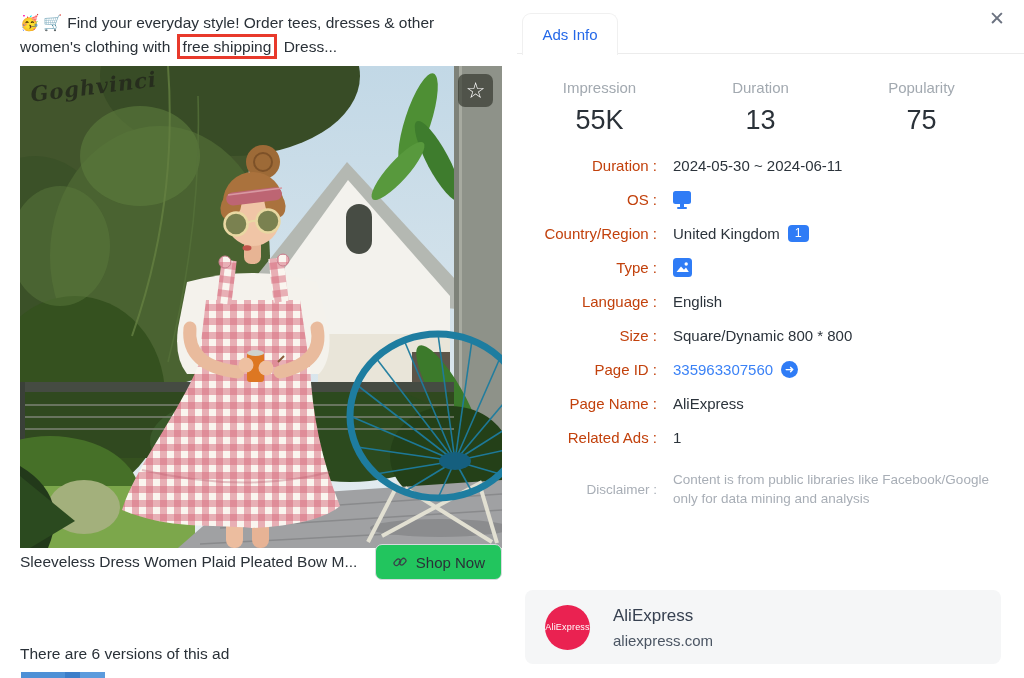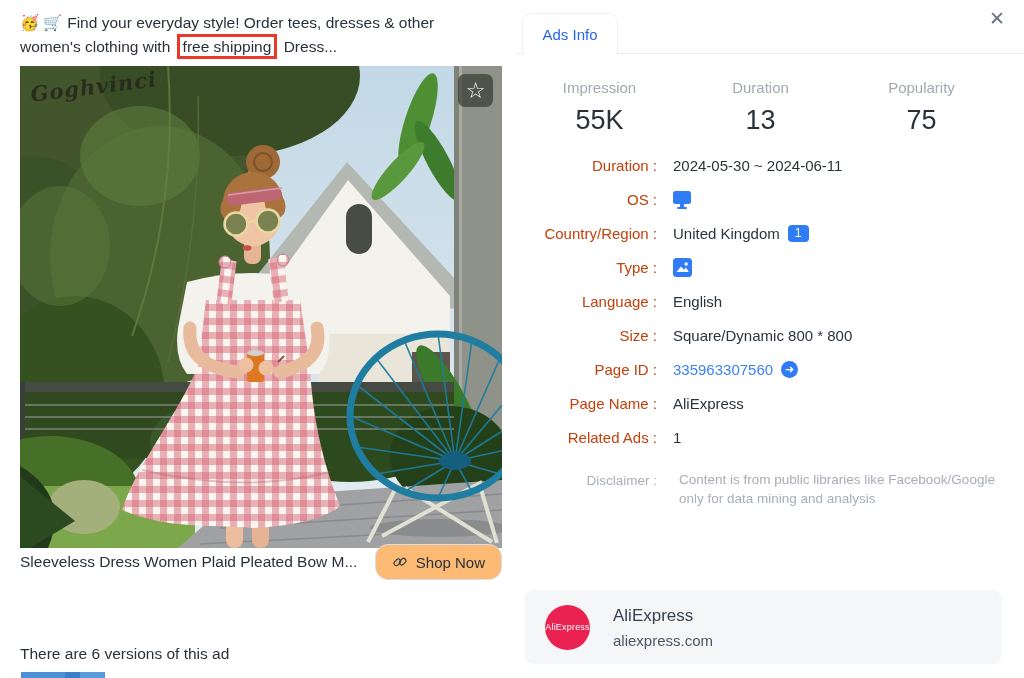--- a/index.html
+++ b/index.html
@@ -15,39 +15,39 @@
   .left{position:absolute;left:20px;top:0;width:482px;height:678px;}
   .ad-text{position:absolute;top:11px;left:0;width:474px;font-size:15.5px;line-height:23px;color:#2a3138;}
   .hl{display:inline-block;border:3px solid var(--highlight-red,#e8392b);padding:0 3px;margin:0 2px;line-height:19px;}
   .photo{position:absolute;top:66px;left:0;width:482px;height:482px;overflow:hidden;background:#cfe0ea;}
   .photo svg{display:block;width:482px;height:482px;}
   .watermark{position:absolute;top:8px;left:10px;font-family:"DejaVu Serif",serif;font-style:italic;font-weight:bold;font-size:21px;color:#23281c;transform:rotate(-7deg);letter-spacing:1px;opacity:.85;}
   .star-btn{position:absolute;top:8px;right:9px;width:35px;height:33px;border-radius:7px;background:rgba(42,45,36,.62);display:flex;align-items:center;justify-content:center;cursor:pointer;}
   .star-btn span{color:#fff;font-size:22px;line-height:1;}
   .product-row{position:absolute;top:544px;left:0;width:482px;display:flex;align-items:center;justify-content:space-between;}
   .ptitle{font-size:15.5px;color:#2a3138;}
-  .shop-btn{display:flex;align-items:center;gap:8px;height:36px;padding:0 16px;background:#fdba74;border:1px solid #d8dbdf;border-radius:13px;font-family:inherit;font-size:15px;color:#2a3138;cursor:pointer;}
+  .shop-btn{display:flex;align-items:center;gap:8px;height:36px;padding:0 16px;background:#22c55e;border:1px solid #d8dbdf;border-radius:7px;font-family:inherit;font-size:15px;color:#2a3138;cursor:pointer;}
   .versions{position:absolute;top:645px;left:0;font-size:15.5px;color:#2a3138;}
   .version-bar{position:absolute;top:672px;left:1px;width:84px;height:6px;background:linear-gradient(90deg,var(--version-bar-blue,#4d90d6) 0 52%,#3c7ec9 52% 70%,#5b9bdd 70%);cursor:pointer;}
 
   
   .right{position:absolute;left:517px;top:0;width:507px;height:678px;}
   .tabbar{position:relative;height:54px;}
   .tabbar::after{content:"";position:absolute;left:0;right:0;bottom:0;height:1px;background:#ececec;}
   .tab{position:absolute;left:5px;top:13px;width:96px;height:42px;background:#fff;border:1px solid #f0f0f0;border-bottom:none;border-radius:9px 9px 0 0;display:flex;align-items:center;justify-content:center;font-size:15px;color:var(--tab-blue,#2468e8);z-index:2;cursor:pointer;}
   .close{position:absolute;right:16px;top:6px;font-size:19px;color:#6b7280;cursor:pointer;line-height:1;padding:3px;}
   .stats{display:flex;padding:25px 0 0 2px;}
   .stat{width:161px;text-align:center;}
   .stat-label{font-size:15px;color:#a2a9b0;}
   .stat-value{margin-top:9px;font-size:27px;color:#2a3138;}
   .rows{margin-top:19px;}
   .row{display:flex;align-items:center;margin-bottom:13px;font-size:15px;line-height:21px;}
   .row .lbl{flex:none;width:140px;text-align:right;color:#c2410c;}
   .row .val{margin-left:16px;color:#2b333b;display:flex;align-items:center;gap:8px;}
-  .row.muted{align-items:flex-start;margin-top:22px;gap:6px;}
+  .row.muted{align-items:center;margin-top:22px;}
   .row.muted .lbl,.row.muted .val{color:#a8aeb6;font-size:13.5px;}
   .row.muted .val{display:block;width:334px;line-height:19px;}
   .link{color:var(--link-blue,#3b82f6);cursor:pointer;}
   .badge{display:inline-flex;align-items:center;justify-content:center;min-width:21px;height:17px;border-radius:4px;background:var(--accent-blue,#2f7cf6);color:#fff;font-size:12.5px;padding:0 4px;}
   .fb-icon{display:inline-flex;align-items:center;justify-content:center;width:19px;height:19px;border-radius:4px;background:var(--facebook-blue,#1877f2);color:#fff;font-size:14px;font-weight:bold;font-family:"Liberation Serif",serif;}
   .os-icon{position:relative;width:18px;height:13px;background:var(--accent-blue,#2f7cf6);border-radius:2.5px;margin:1px 0 6px;}
   .os-icon::before{content:"";position:absolute;left:7px;bottom:-3px;width:4px;height:3px;background:var(--accent-blue,#2f7cf6);}
   .os-icon::after{content:"";position:absolute;left:4px;bottom:-5px;width:10px;height:2px;background:var(--accent-blue,#2f7cf6);border-radius:1px;}
   .arrow-icon{display:inline-flex;align-items:center;justify-content:center;width:17px;height:17px;border-radius:50%;background:var(--accent-blue,#2f7cf6);color:#fff;font-size:11px;cursor:pointer;}
   .adv-card{position:absolute;left:8px;top:590px;width:476px;height:74px;background:#f5f6f7;border-radius:8px;display:flex;align-items:center;gap:23px;padding-left:20px;cursor:pointer;}

